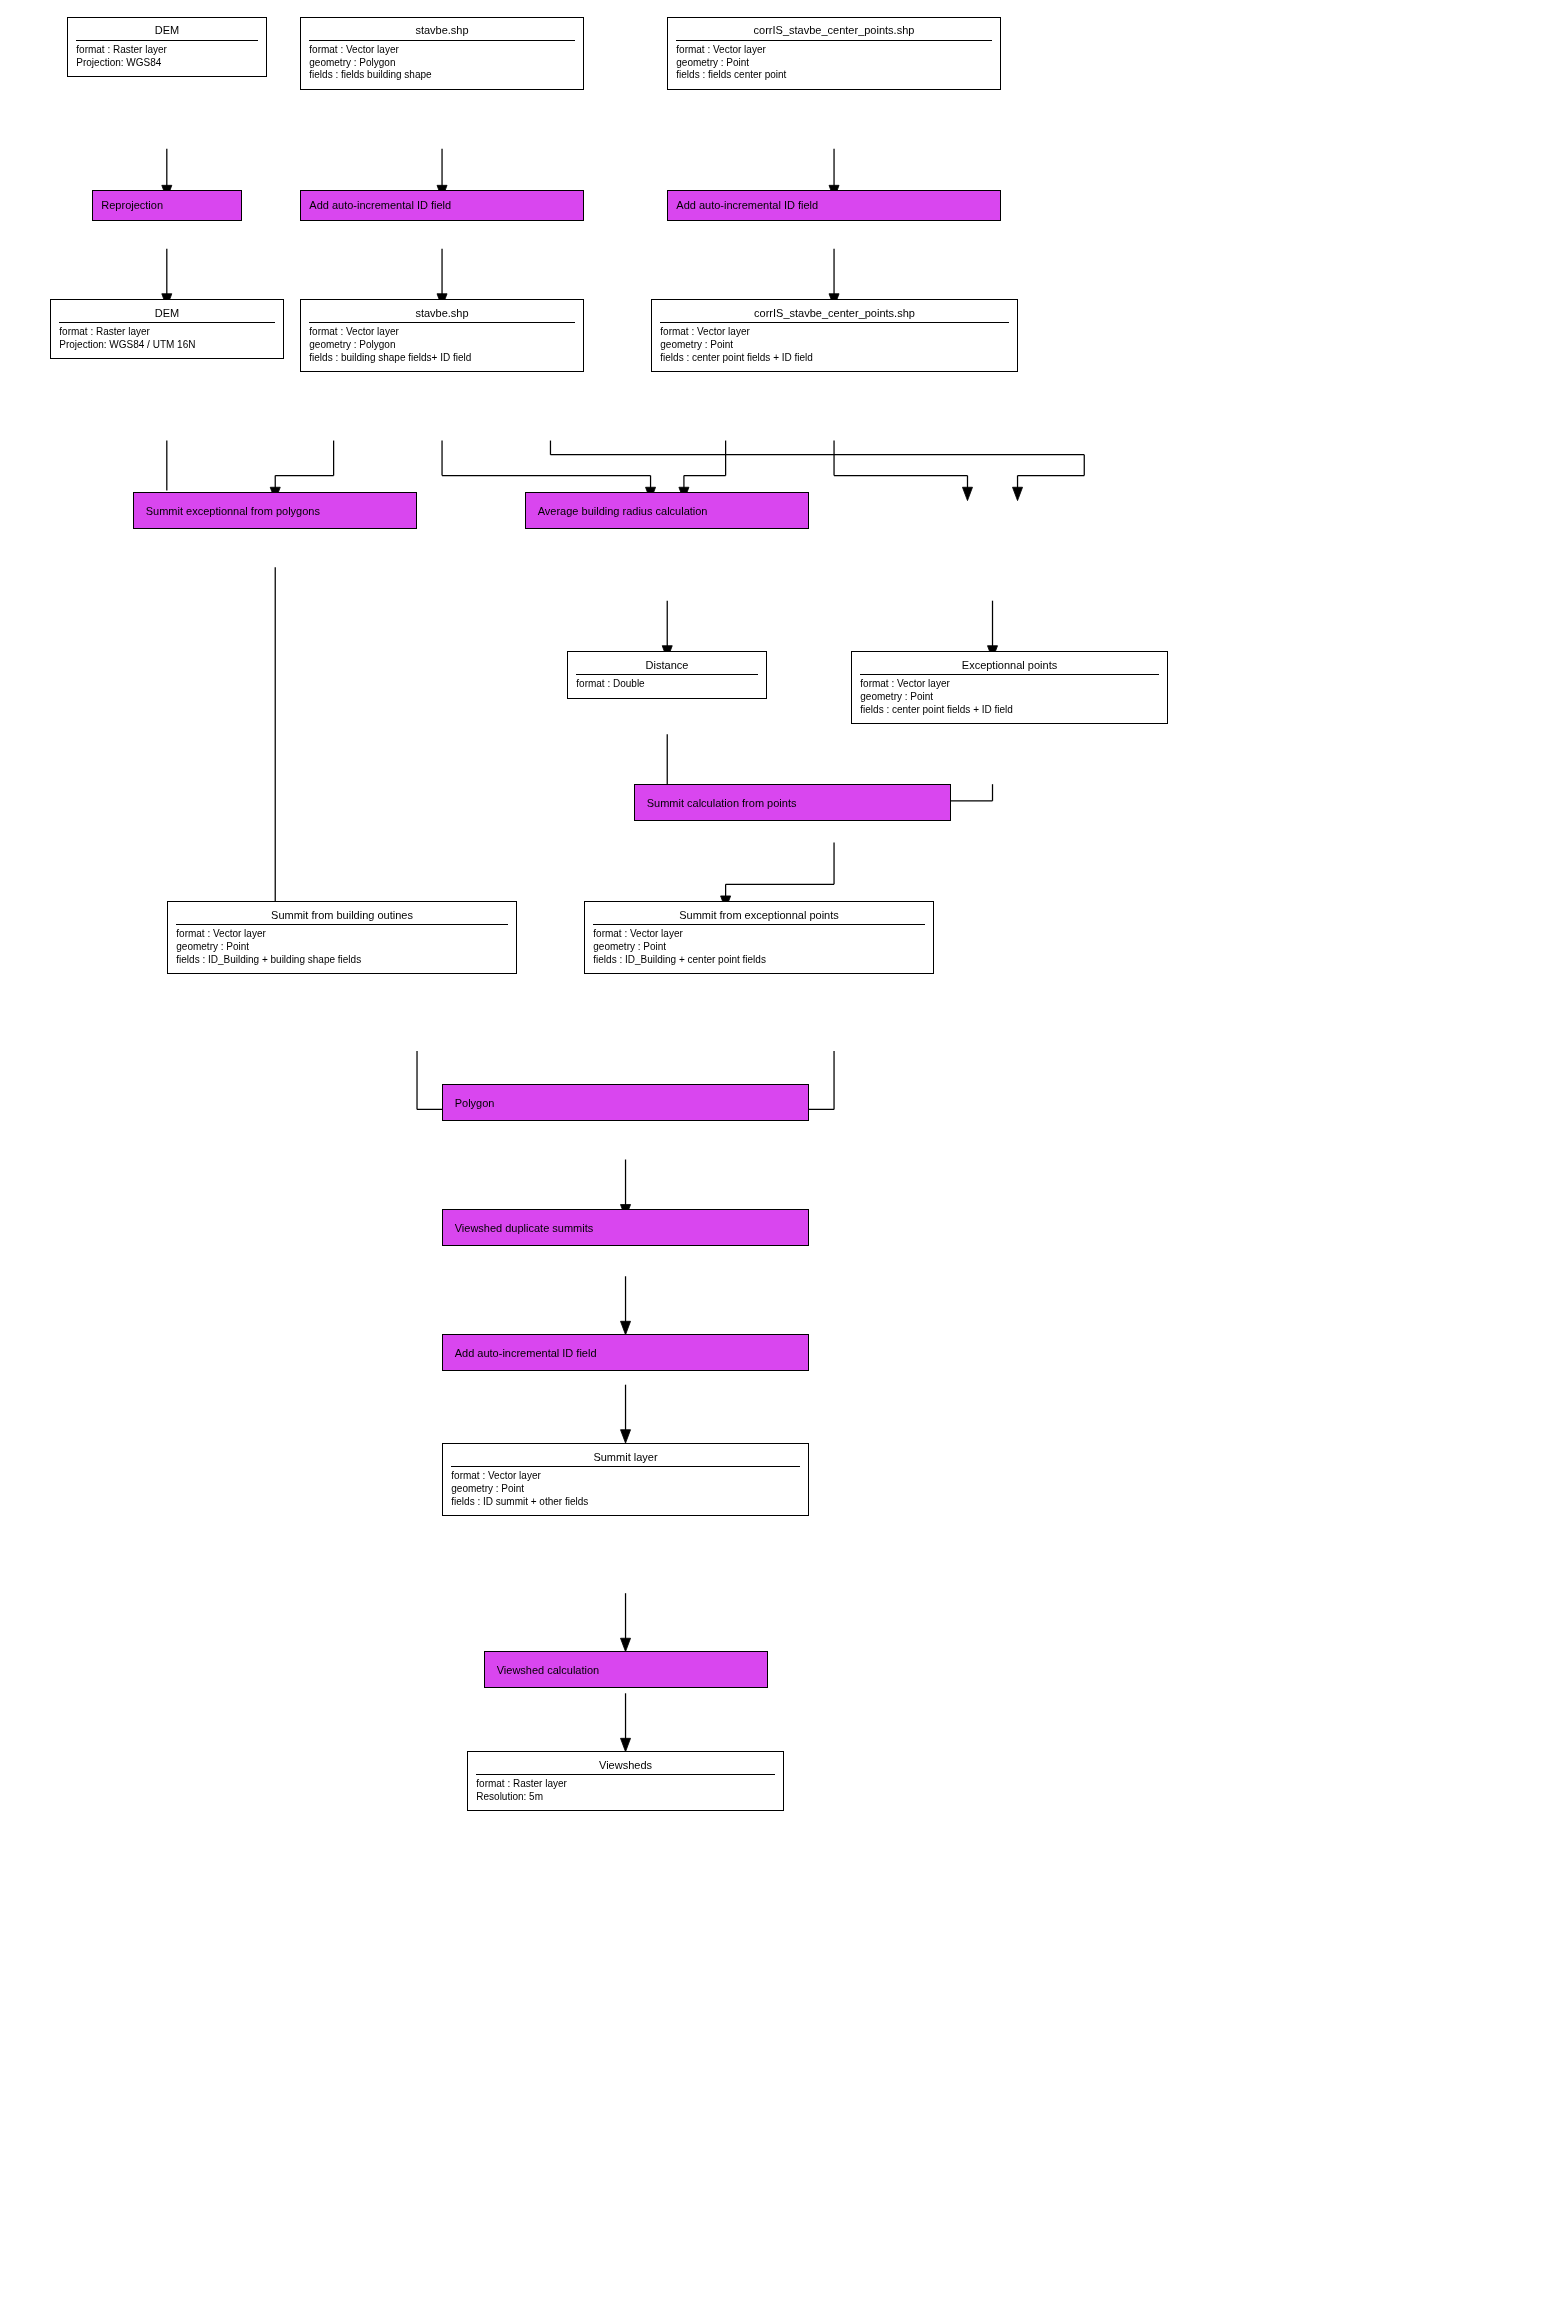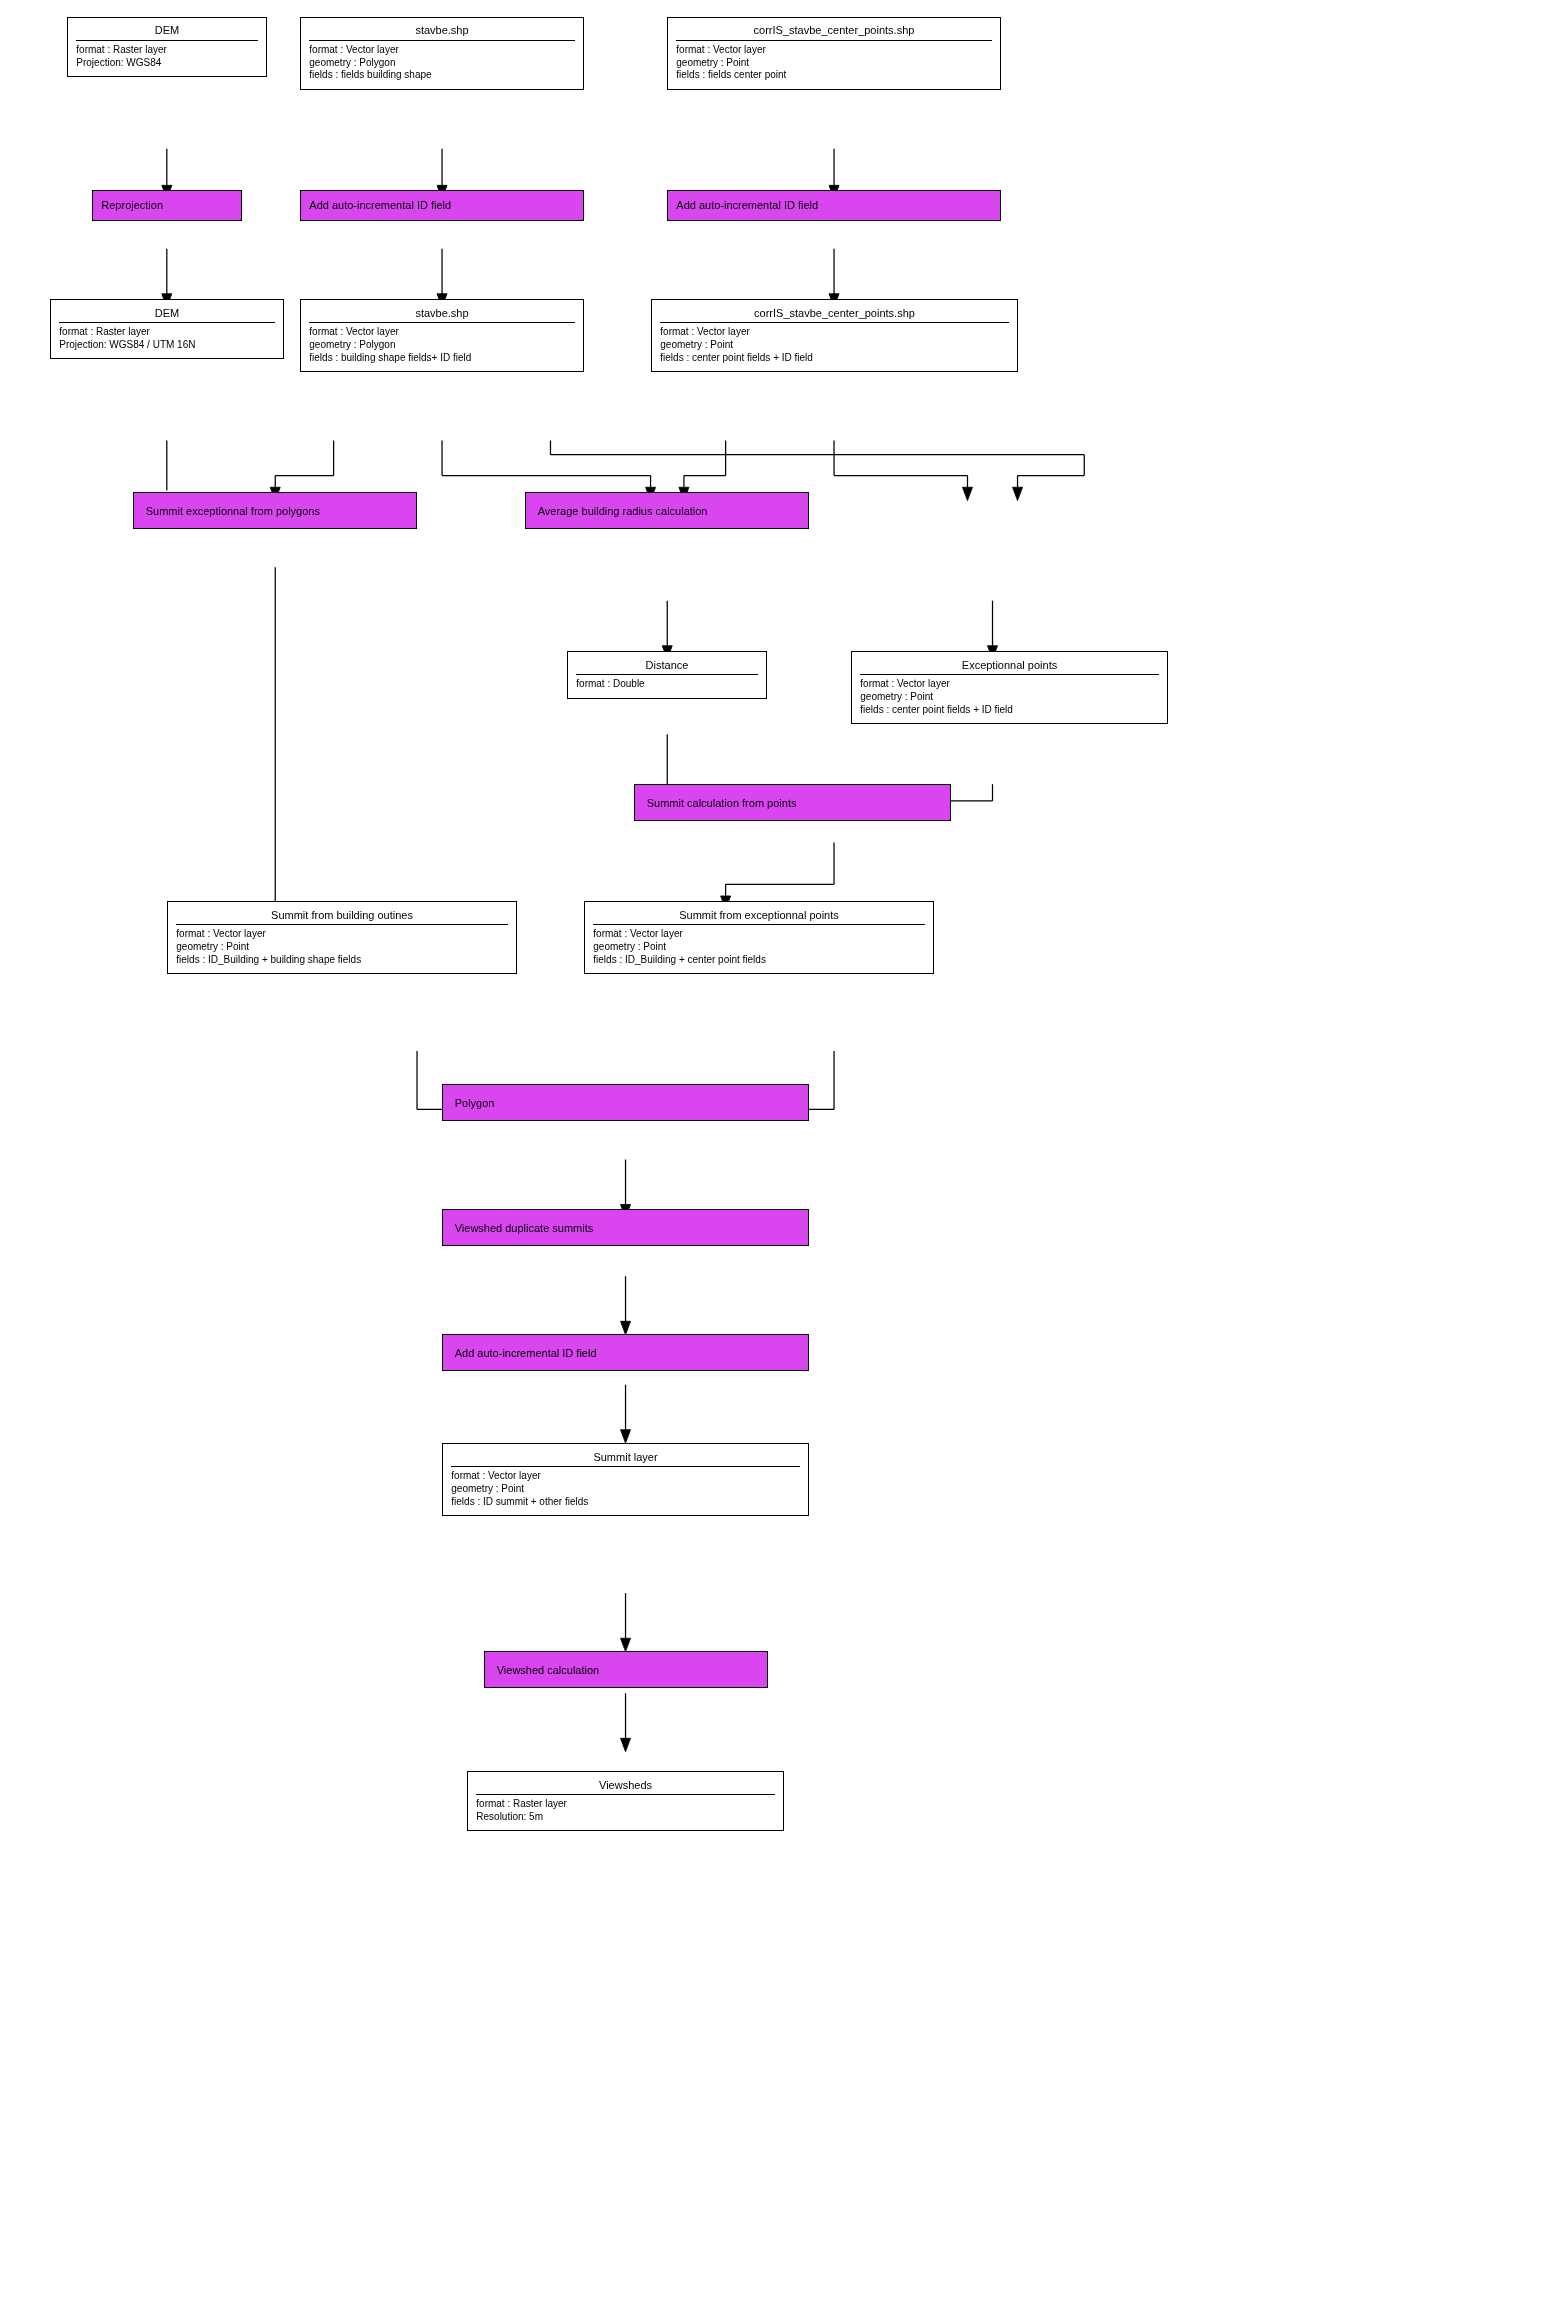--- a/index.html
+++ b/index.html
@@ -287,21 +287,21 @@
     <div class="box-divider"></div>
     <div class="box-line">format : Vector layer</div>
     <div class="box-line">geometry : Point</div>
     <div class="box-line">fields : ID summit + other fields</div>
   </div>
 
   <div class="process-box" style="left:484px; top:1651px; width:284px; padding:11.7px;">
     <span>Viewshed calculation</span>
   </div>
 
-  <div class="box" style="left:467px; top:1751px; width:317px;margin-top:20px;">
+  <div class="box" style="left:467px; top:1751px; width:317px;">
     <div class="box-title">Viewsheds</div>
     <div class="box-divider"></div>
     <div class="box-line">format : Raster layer</div>
     <div class="box-line">Resolution: 5m</div>
   </div>
 
 </div>
 
 
 </body></html>

